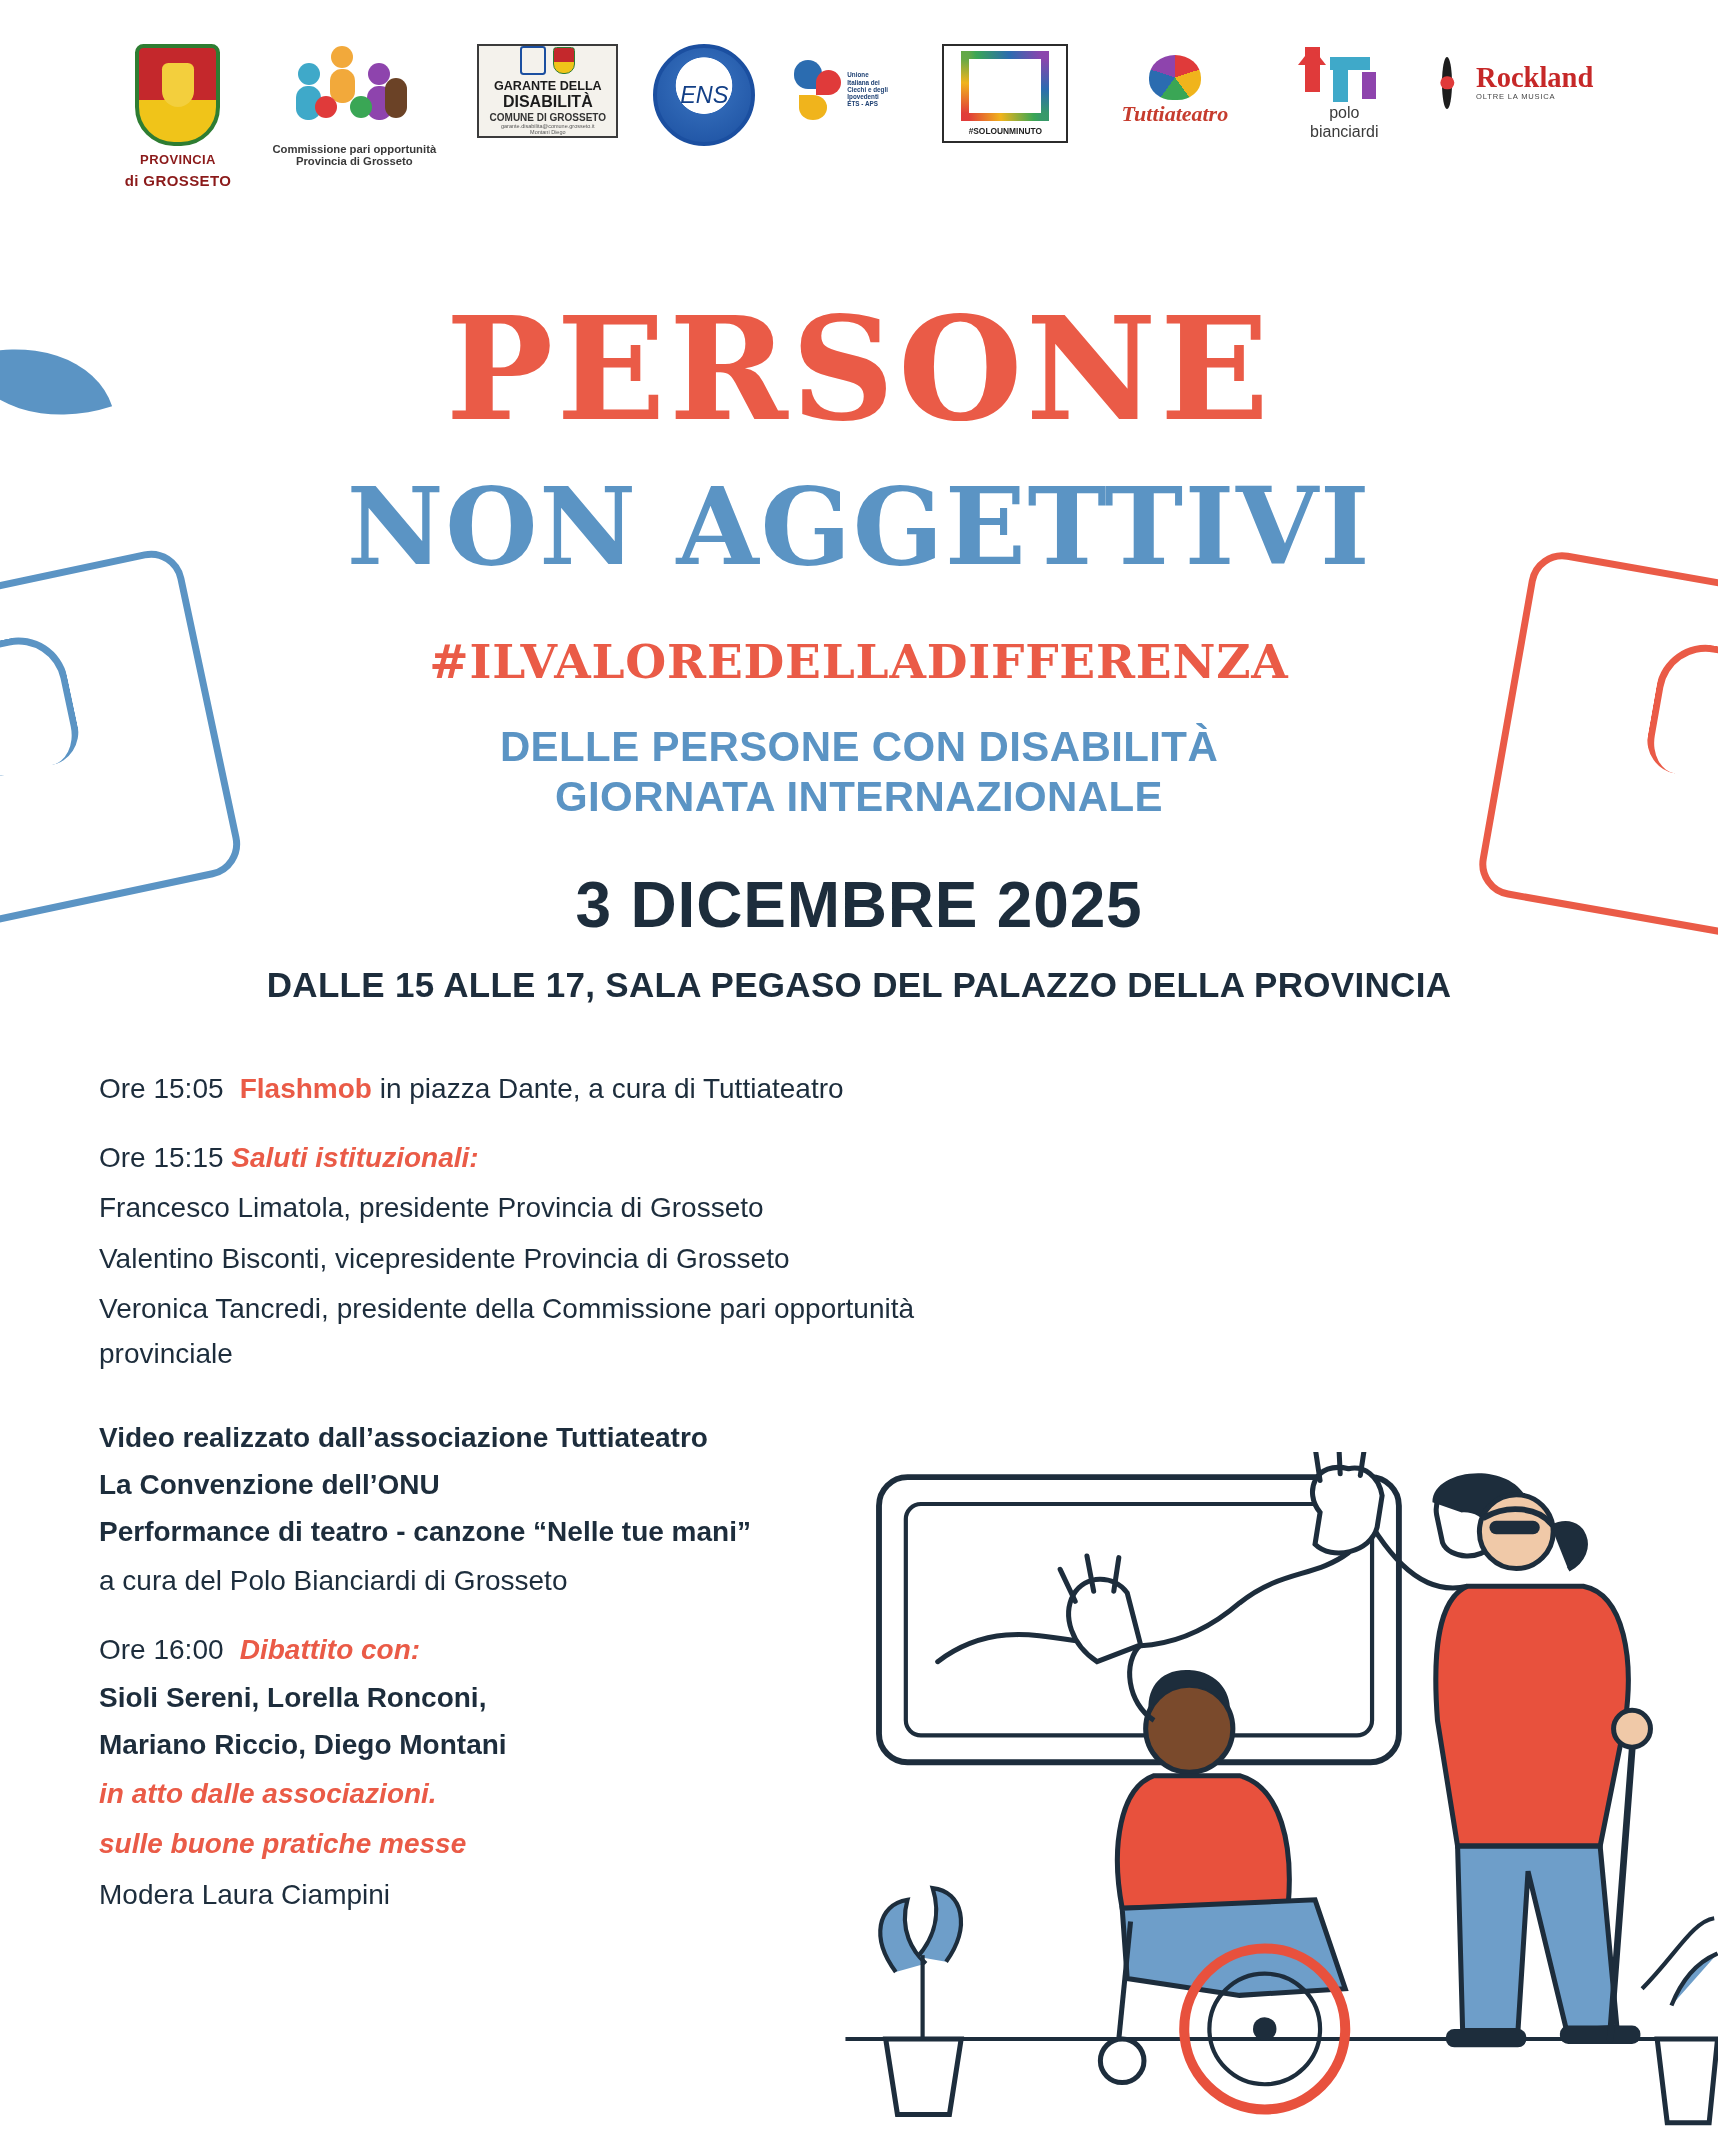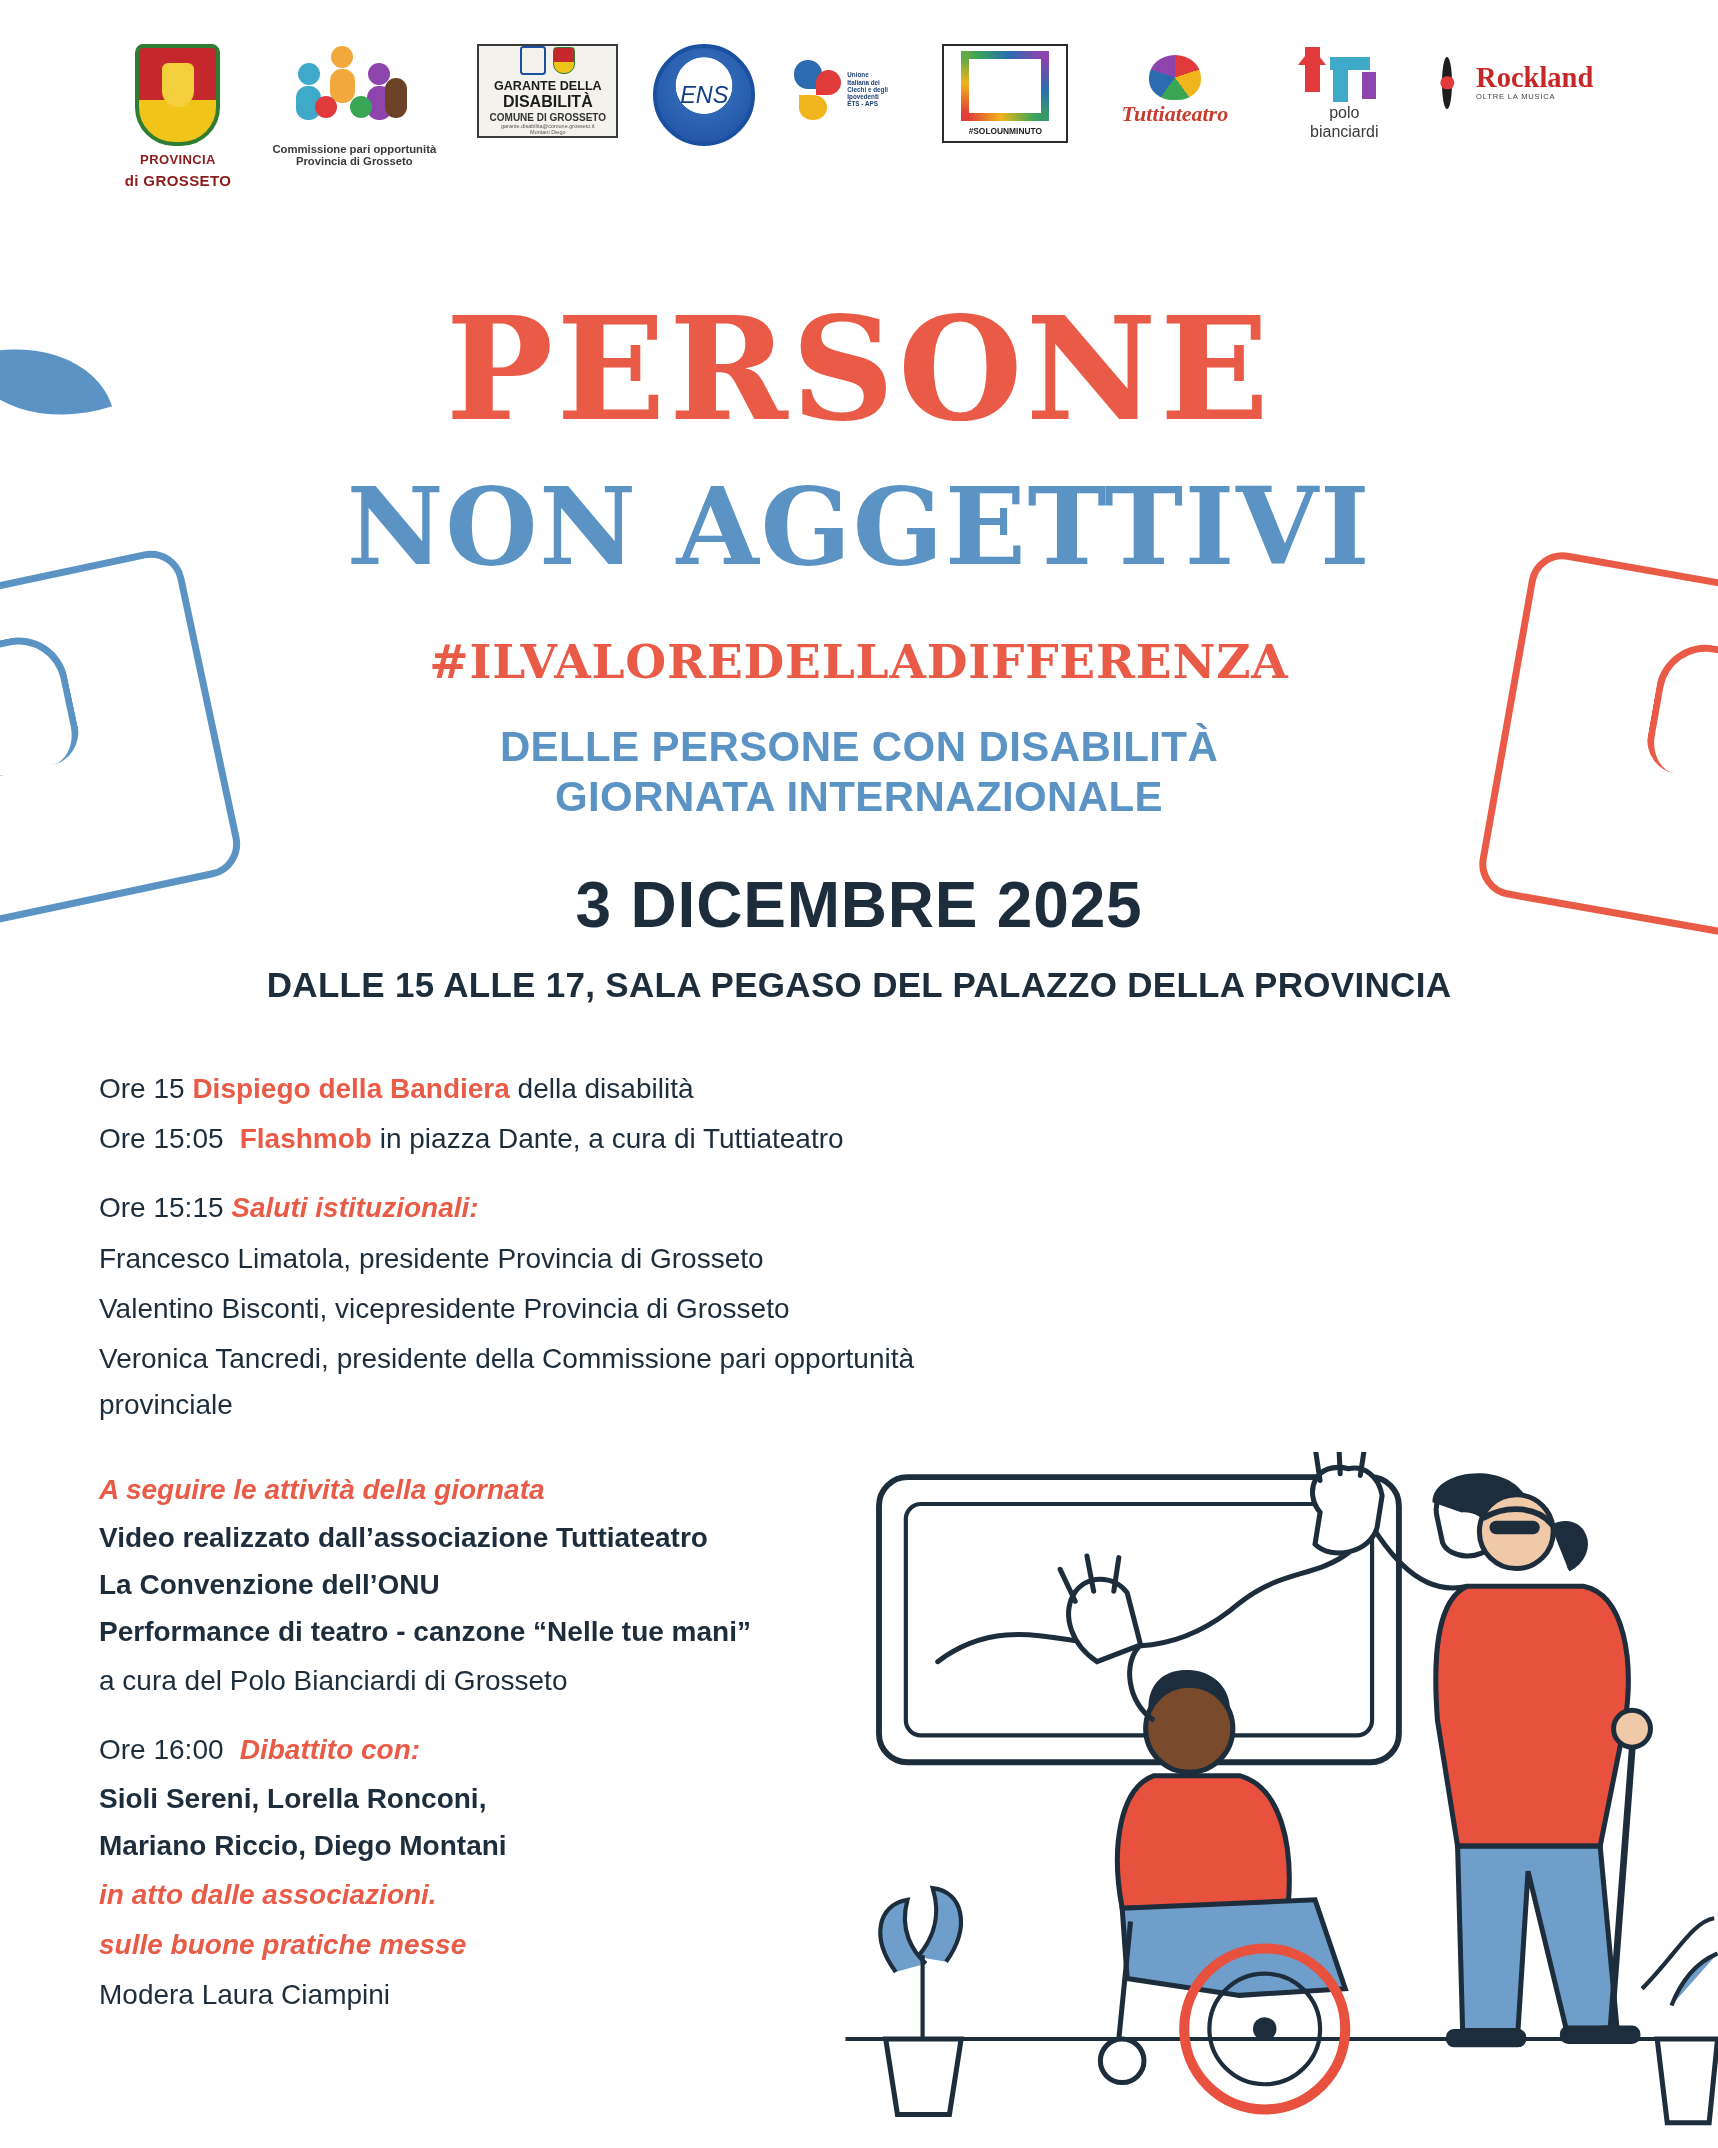--- a/index.html
+++ b/index.html
@@ -385,24 +385,20 @@
 <div class="title-hash">#ILVALOREDELLADIFFERENZA</div>
 <div class="title-day">
   <div>DELLE PERSONE CON DISABILITÀ</div>
   <div>GIORNATA INTERNAZIONALE</div>
 </div>
 <div class="title-date">3 DICEMBRE 2025</div>
 <div class="title-place">DALLE 15 ALLE 17, SALA PEGASO DEL PALAZZO DELLA PROVINCIA</div>
 
 <div class="programme">
 
-  <div class="row">
-    <span>Ore 15</span>
-    <span class="red-b">Dispiego della Bandiera</span><span> della disabilità</span>
-  </div>
 
   <div class="row">
     <span>Ore 15:05</span>
     <span class="red-b" style="margin-left:8.4px">Flashmob</span><span class="b"> in piazza Dante</span><span>, a cura di </span><span class="b">Tuttiateatro</span>
   </div>
 
   <div class="gap-s"></div>
 
   <div class="row">
     <span>Ore 15:15</span>
@@ -414,21 +410,20 @@
   </div>
   <div class="row">
     <span class="b">Valentino Bisconti</span><span>, vicepresidente Provincia di Grosseto</span>
   </div>
   <div class="row">
     <span class="b">Veronica Tancredi</span><span>, presidente della Commissione pari opportunità provinciale</span>
   </div>
 
   <div class="gap-m"></div>
 
-  <div class="row red-bi">A seguire le attività della giornata</div>
 
   <div class="row block-b">Video realizzato dall’associazione Tuttiateatro</div>
   <div class="row block-b">La Convenzione dell’ONU</div>
   <div class="row block-b">Performance di teatro - canzone “Nelle tue mani”</div>
   <div class="row">
     <span>a cura del </span><span class="b">Polo Bianciardi di Grosseto</span>
   </div>
 
   <div class="gap-s"></div>
 

